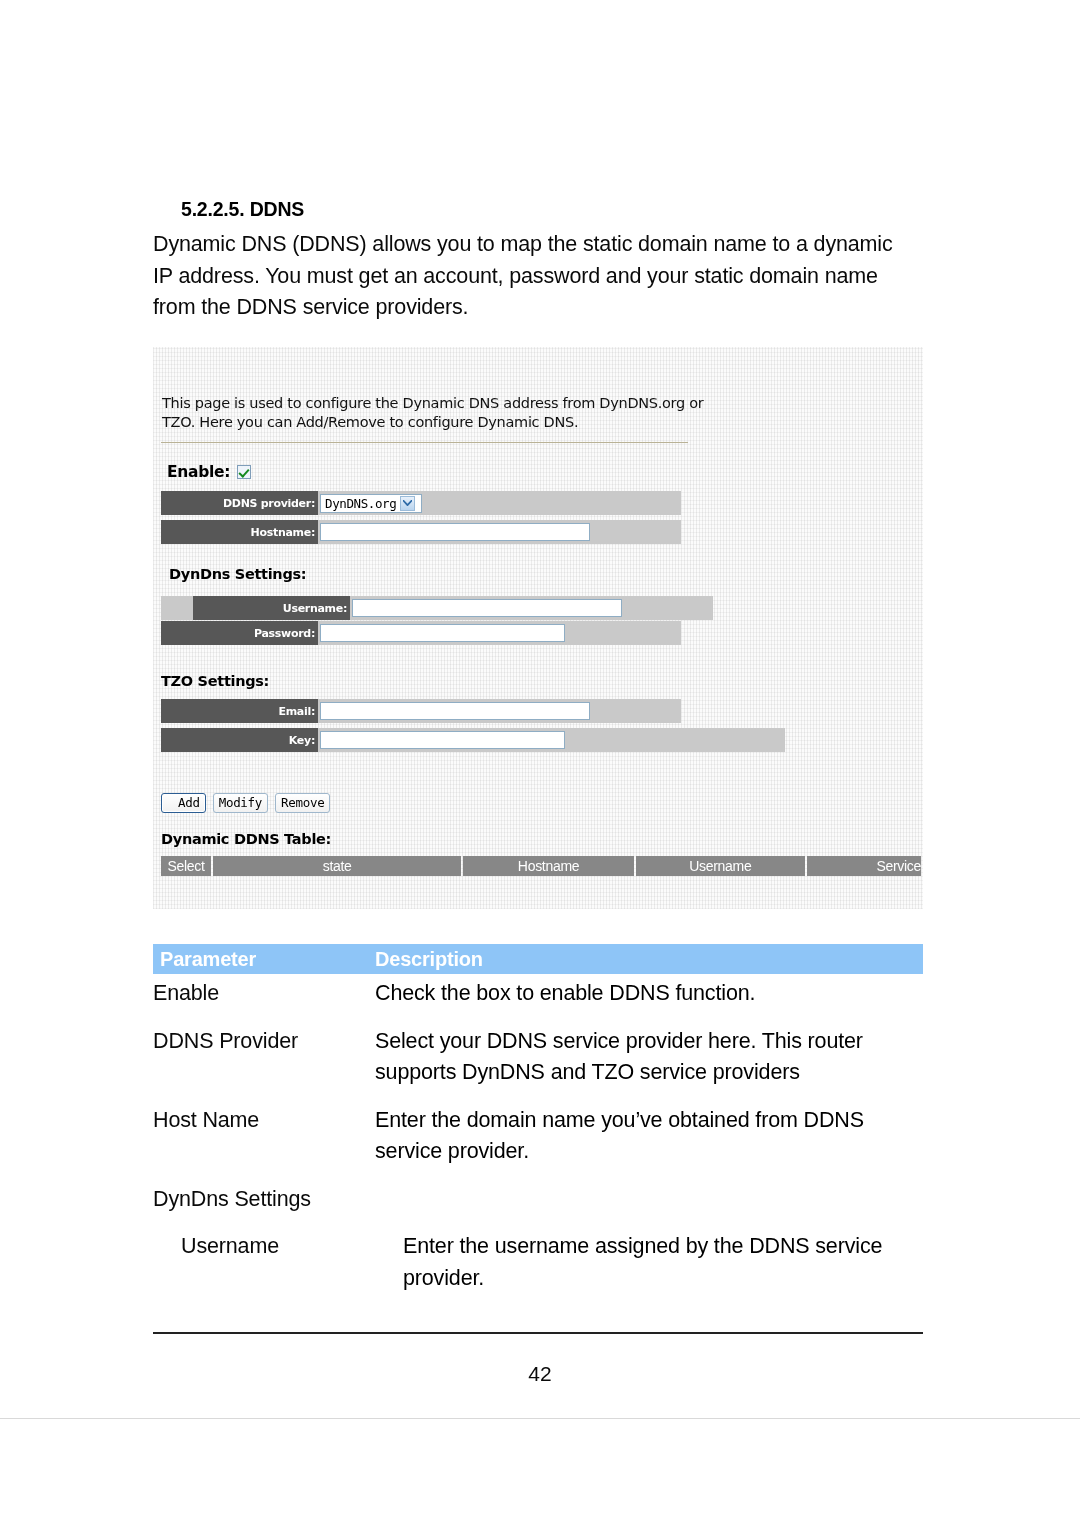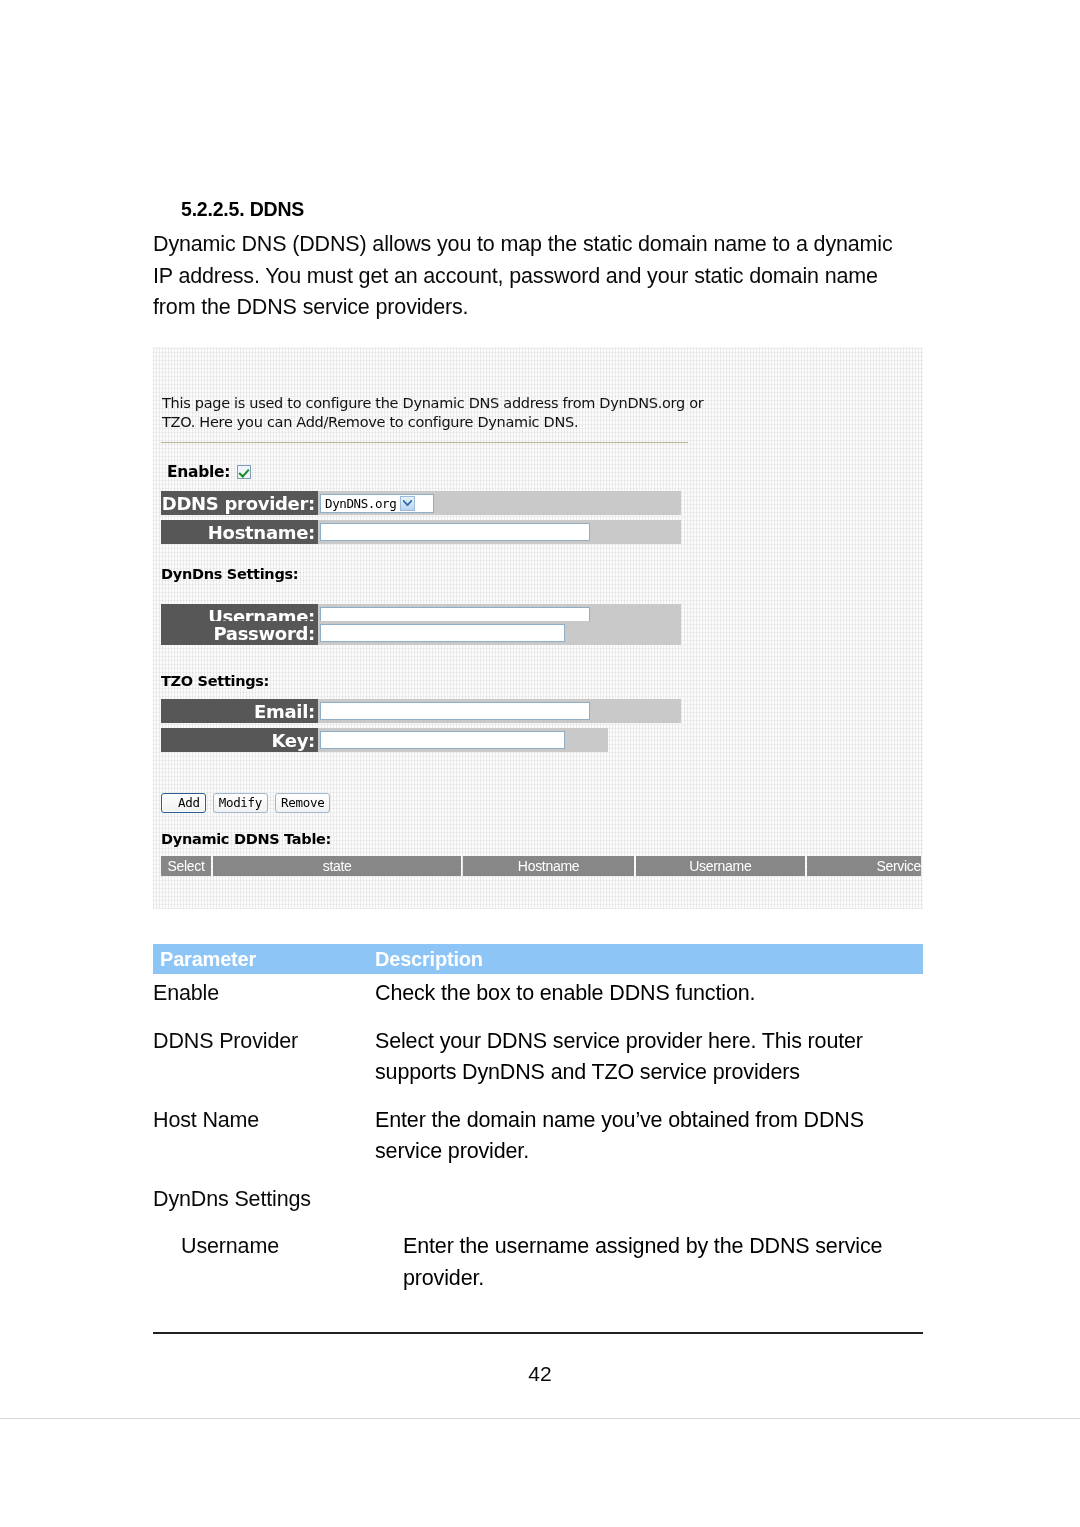--- a/index.html
+++ b/index.html
@@ -133,21 +133,21 @@
     position: absolute;
     height: 24px;
     display: flex;
     align-items: stretch;
     background: #c9c9c9;
   }
   .frow .lab {
     width: 157px;
     background: #575757;
     color: #ffffff;
-    font-size: 18px;
+    font-size: 11px;
     font-weight: bold;
     letter-spacing: -0.3px;
     display: flex;
     align-items: center;
     justify-content: flex-end;
     padding-right: 3px;
     box-sizing: border-box;
     font-family: "DejaVu Sans", sans-serif;
   }
   .frow .fld {
@@ -165,21 +165,21 @@
   .tin.w-long { width: 270px; }
   .tin.w-mid  { width: 245px; }
 
   .sel {
     height: 19px;
     border: 1px solid #8fadc4;
     background: #ffffff;
     display: flex;
     align-items: center;
     box-sizing: border-box;
-    padding: 0 18px 0 4px;
+    padding: 0 6px 0 4px;
     gap: 4px;
   }
   .sel .sel-val {
     font-family: "DejaVu Sans Mono", monospace;
     font-size: 12.5px;
     color: #000;
     letter-spacing: -0.4px;
   }
   .sel .sel-arrow {
     width: 15px;
@@ -365,23 +365,23 @@
       </div>
     </div>
 
     <div class="frow" style="left:8px; top:173px; width:520px;">
       <div class="lab">Hostname:</div>
       <div class="fld">
         <div class="tin w-long"></div>
       </div>
     </div>
 
-    <div class="grp-title" style="left:8px; top:219px;">DynDns Settings:</div>
-
-    <div class="frow" style="left:8px; top:257px; width:520px;">
+    <div class="grp-title" style="left:16px; top:219px;">DynDns Settings:</div>
+
+    <div class="frow" style="left:8px; top:249px; width:520px;padding-left:32px;">
       <div class="lab">Username:</div>
       <div class="fld">
         <div class="tin w-long"></div>
       </div>
     </div>
 
     <div class="frow" style="left:8px; top:274px; width:520px;">
       <div class="lab">Password:</div>
       <div class="fld">
         <div class="tin w-mid"></div>
@@ -390,21 +390,21 @@
 
     <div class="grp-title" style="left:8px; top:326px;">TZO Settings:</div>
 
     <div class="frow" style="left:8px; top:352px; width:520px;">
       <div class="lab">Email:</div>
       <div class="fld">
         <div class="tin w-long"></div>
       </div>
     </div>
 
-    <div class="frow" style="left:8px; top:381px; width:447px;">
+    <div class="frow" style="left:8px; top:381px; width:624px;">
       <div class="lab">Key:</div>
       <div class="fld">
         <div class="tin w-mid"></div>
       </div>
     </div>
 
     <div class="btnbar">
       <button class="rbtn primary">Add</button>
       <button class="rbtn">Modify</button>
       <button class="rbtn">Remove</button>

